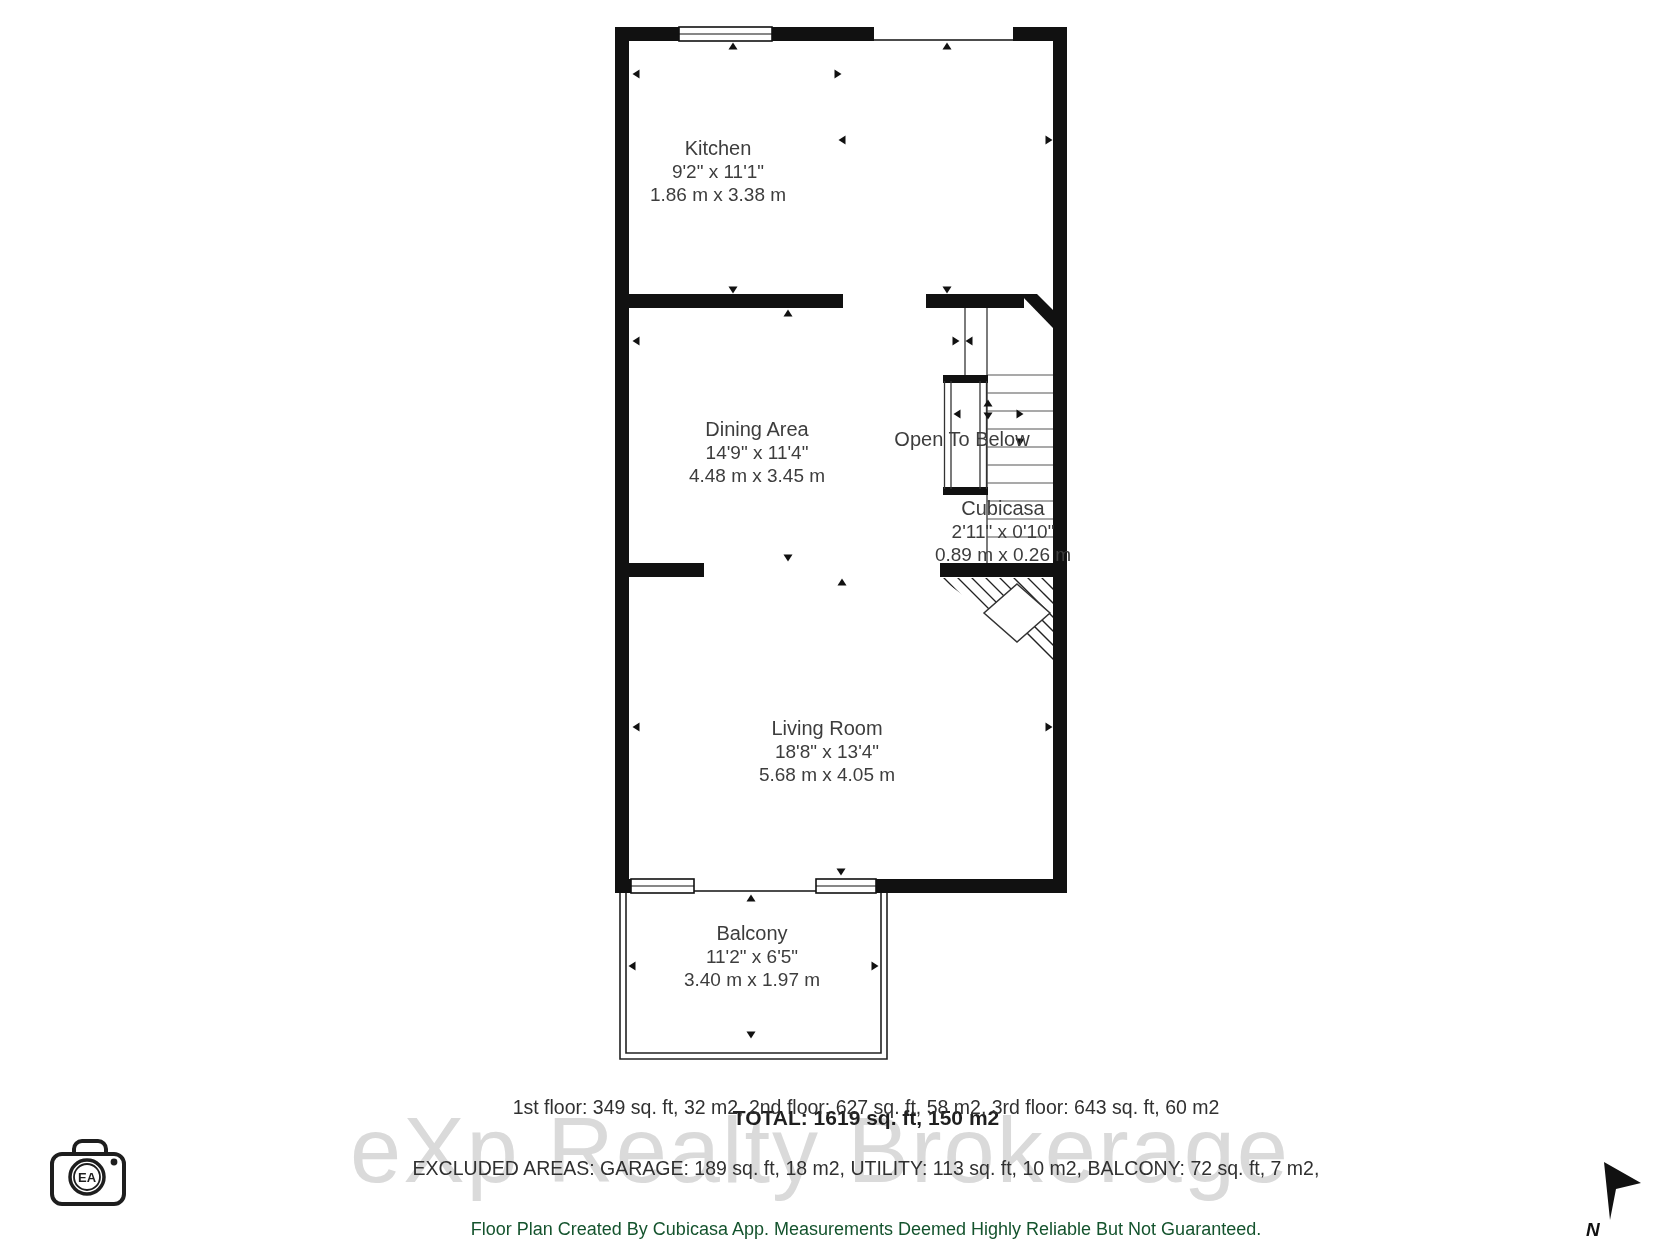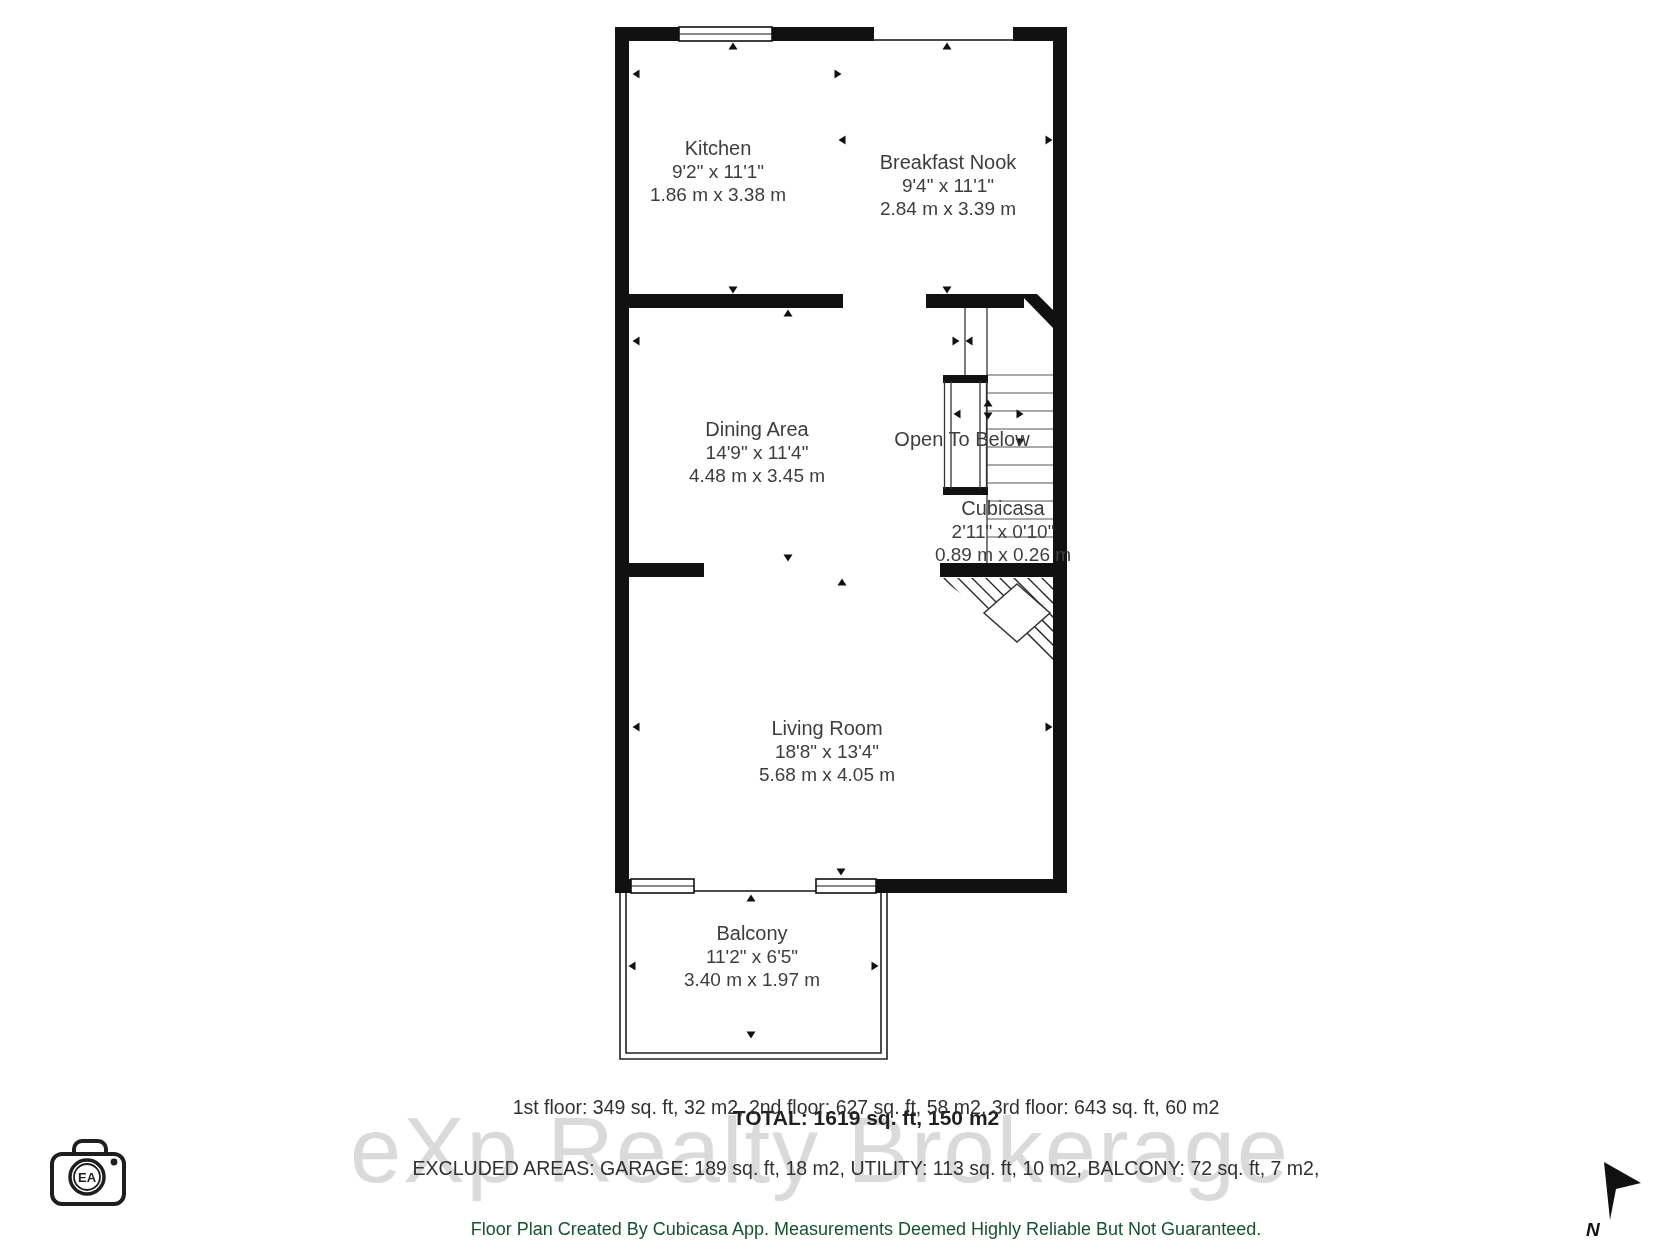--- a/index.html
+++ b/index.html
@@ -171,25 +171,20 @@
       <text x="1586" y="1236" font-size="19" font-style="italic" font-weight="700" fill="#111111">N</text>
     </g>
   </svg>
 
   <div class="room" style="left:718px;top:137px">
     <div class="rname">Kitchen</div>
     <div class="rdim">9'2" x 11'1"</div>
     <div class="rdim">1.86 m x 3.38 m</div>
   </div>
 
-  <div class="room" style="left:948px;top:151px">
-    <div class="rname">Breakfast Nook</div>
-    <div class="rdim">9'4" x 11'1"</div>
-    <div class="rdim">2.84 m x 3.39 m</div>
-  </div>
 
   <div class="room" style="left:757px;top:418px">
     <div class="rname">Dining Area</div>
     <div class="rdim">14'9" x 11'4"</div>
     <div class="rdim">4.48 m x 3.45 m</div>
   </div>
 
   <div class="room" style="left:962px;top:428px">
     <div class="rname">Open To Below</div>
   </div>

